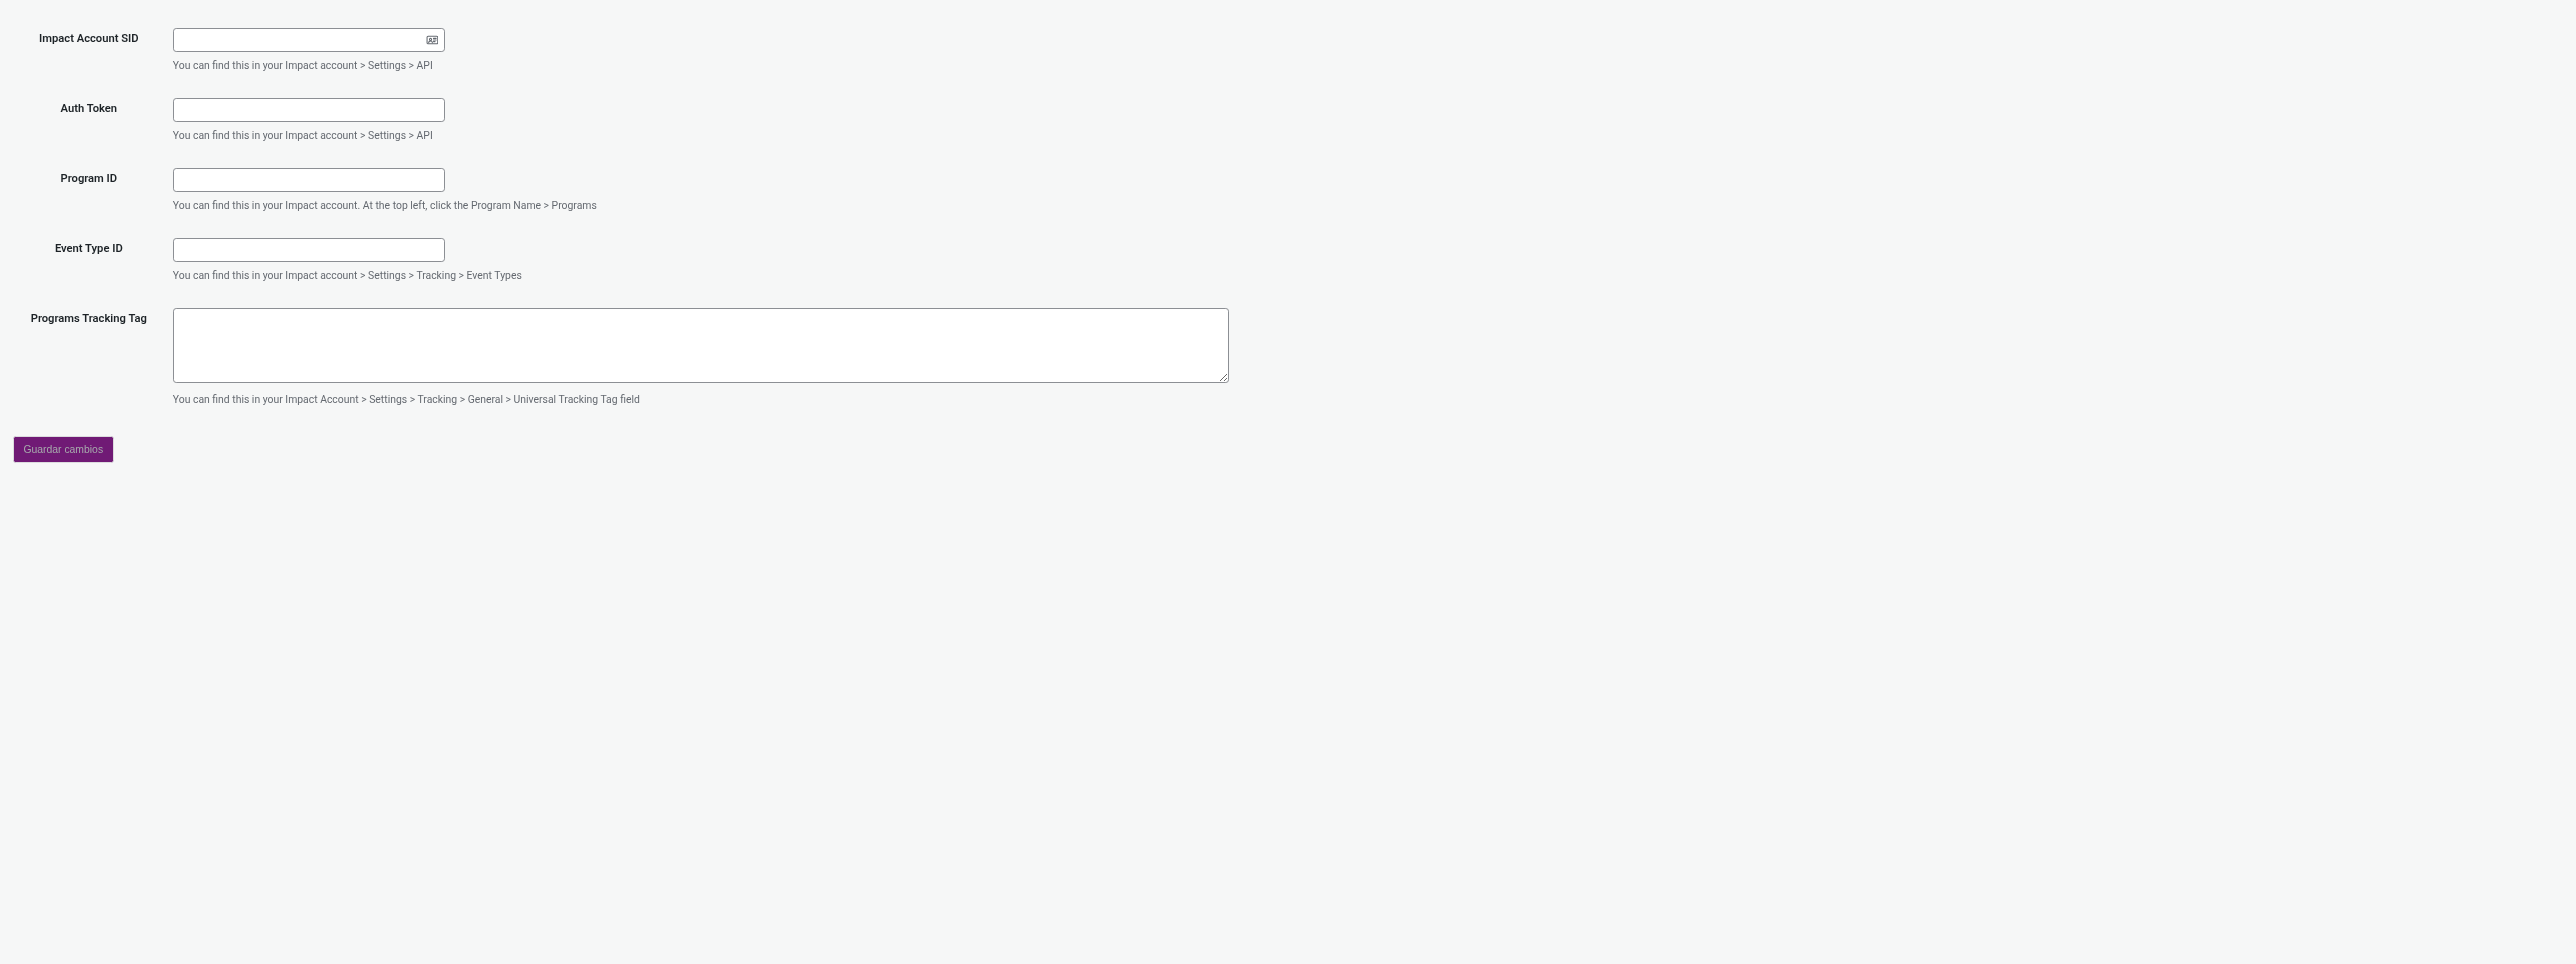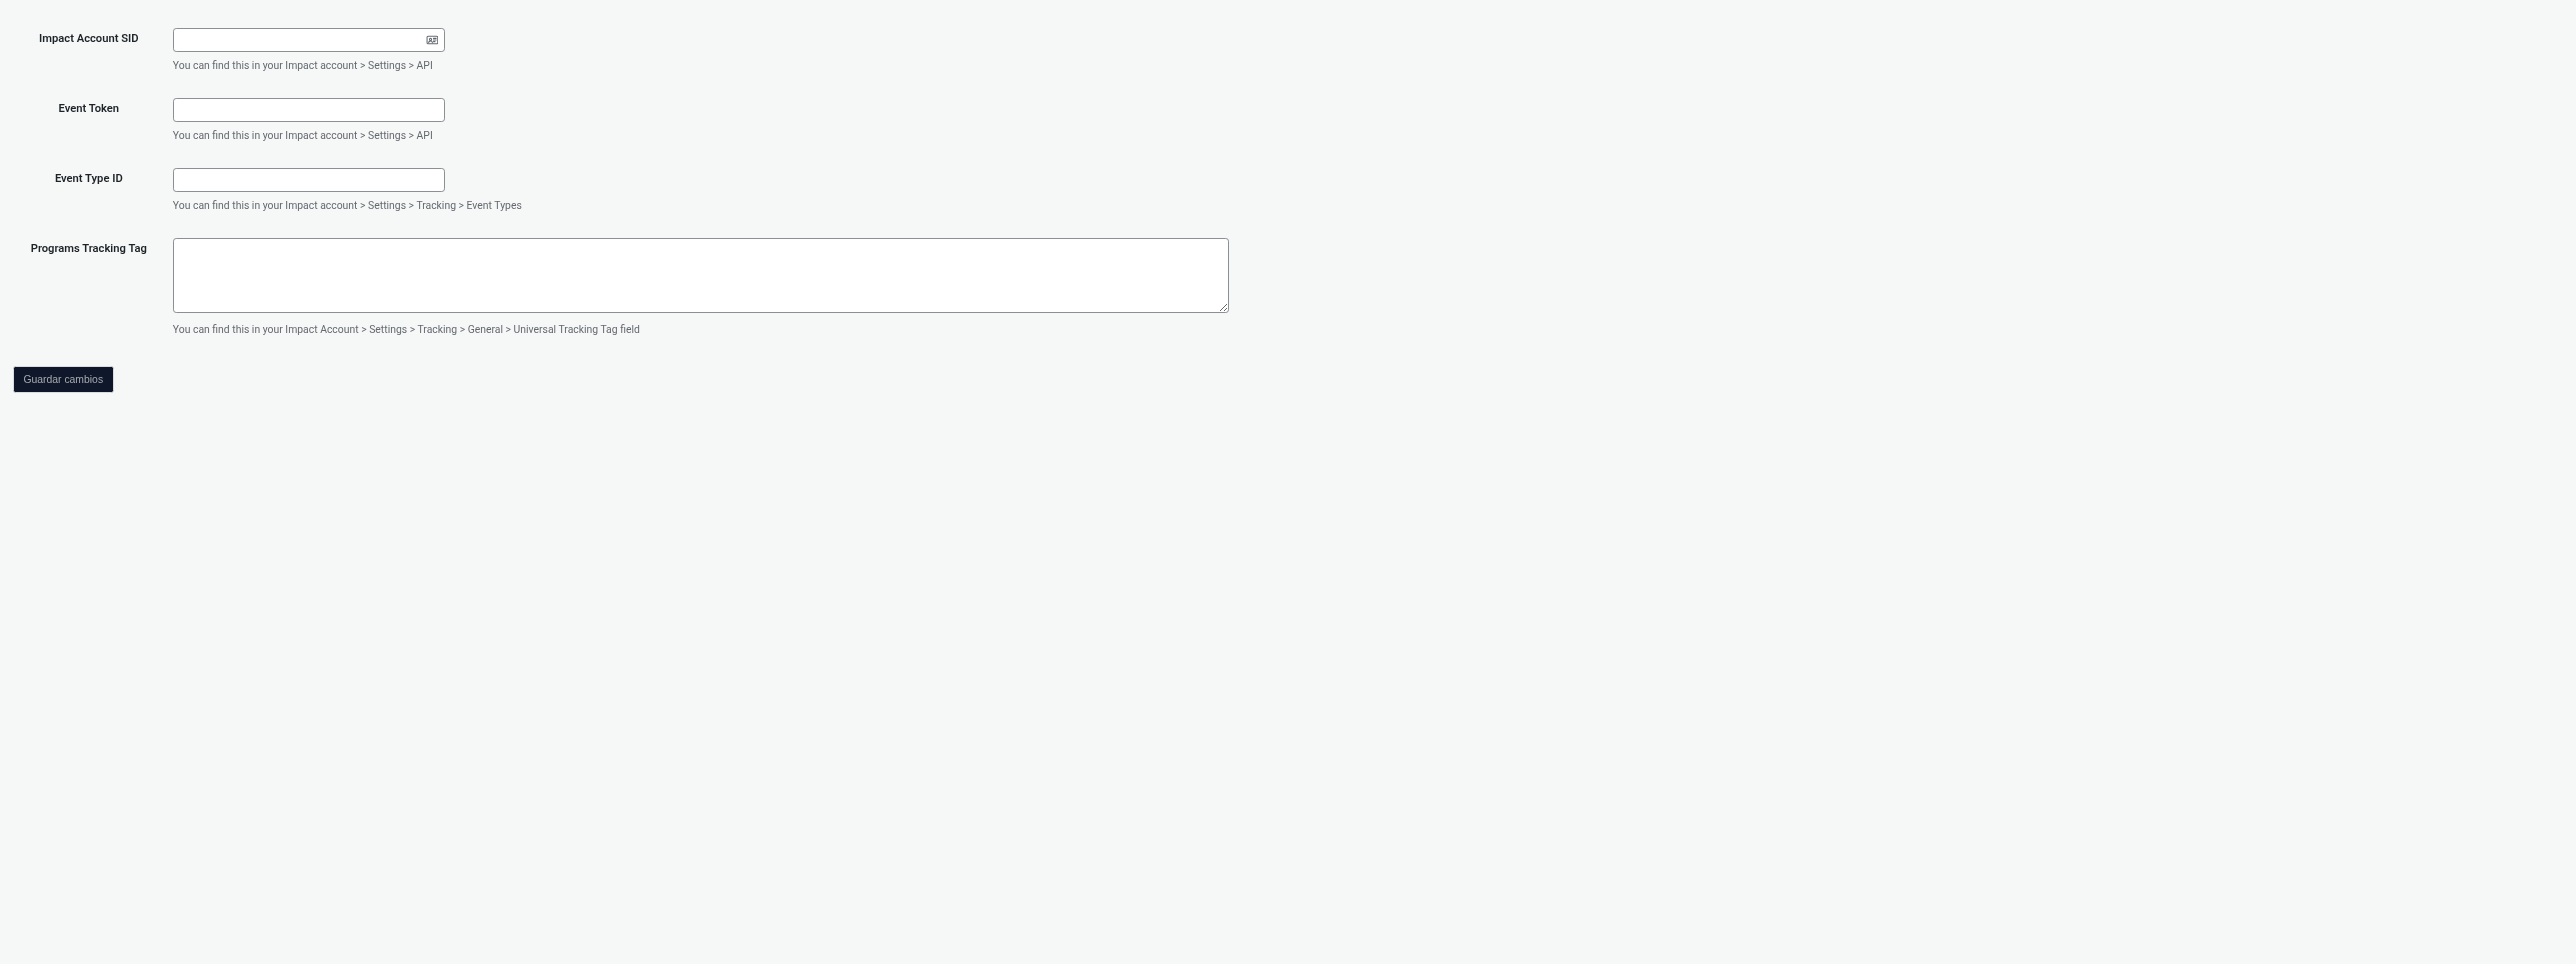--- a/index.html
+++ b/index.html
@@ -84,21 +84,21 @@
       margin-top: 16px;
       padding: 0;
     }
     .button {
       display: inline-block;
       padding: 4.8px 9.6px;
       font-size: 10.4px;
       line-height: 1.5;
       border: 0.8px solid #dcdcde;
       border-radius: 2.4px;
-      background: #0f172a;
+      background: #701a75;
       color: #a7aaad;
       cursor: default;
     }
   </style>
 </head>
 <body>
 
 <table class="form-table">
   <tbody>
     <tr>
@@ -118,28 +118,37 @@
               <line x1="14" y1="15" x2="17" y2="15"></line>
             </svg>
           </span>
         </div>
         <p class="description">You can find this in your Impact account &gt; Settings &gt; API</p>
       </td>
     </tr>
 
     <tr>
       <th scope="row">
-        <label>Event Token</label>
+        <label>Auth Token</label>
       </th>
       <td>
         <input type="password" class="regular-text" value="" style="">
         <p class="description">You can find this in your Impact account &gt; Settings &gt; API</p>
       </td>
     </tr>
 
+    <tr>
+      <th scope="row">
+        <label>Program ID</label>
+      </th>
+      <td>
+        <input type="text" class="regular-text" value="" style="">
+        <p class="description">You can find this in your Impact account. At the top left, click the Program Name &gt; Programs</p>
+      </td>
+    </tr>
 
     <tr>
       <th scope="row">
         <label>Event Type ID</label>
       </th>
       <td>
         <input type="text" class="regular-text" value="" style="">
         <p class="description">You can find this in your Impact account &gt; Settings &gt; Tracking &gt; Event Types</p>
       </td>
     </tr>

